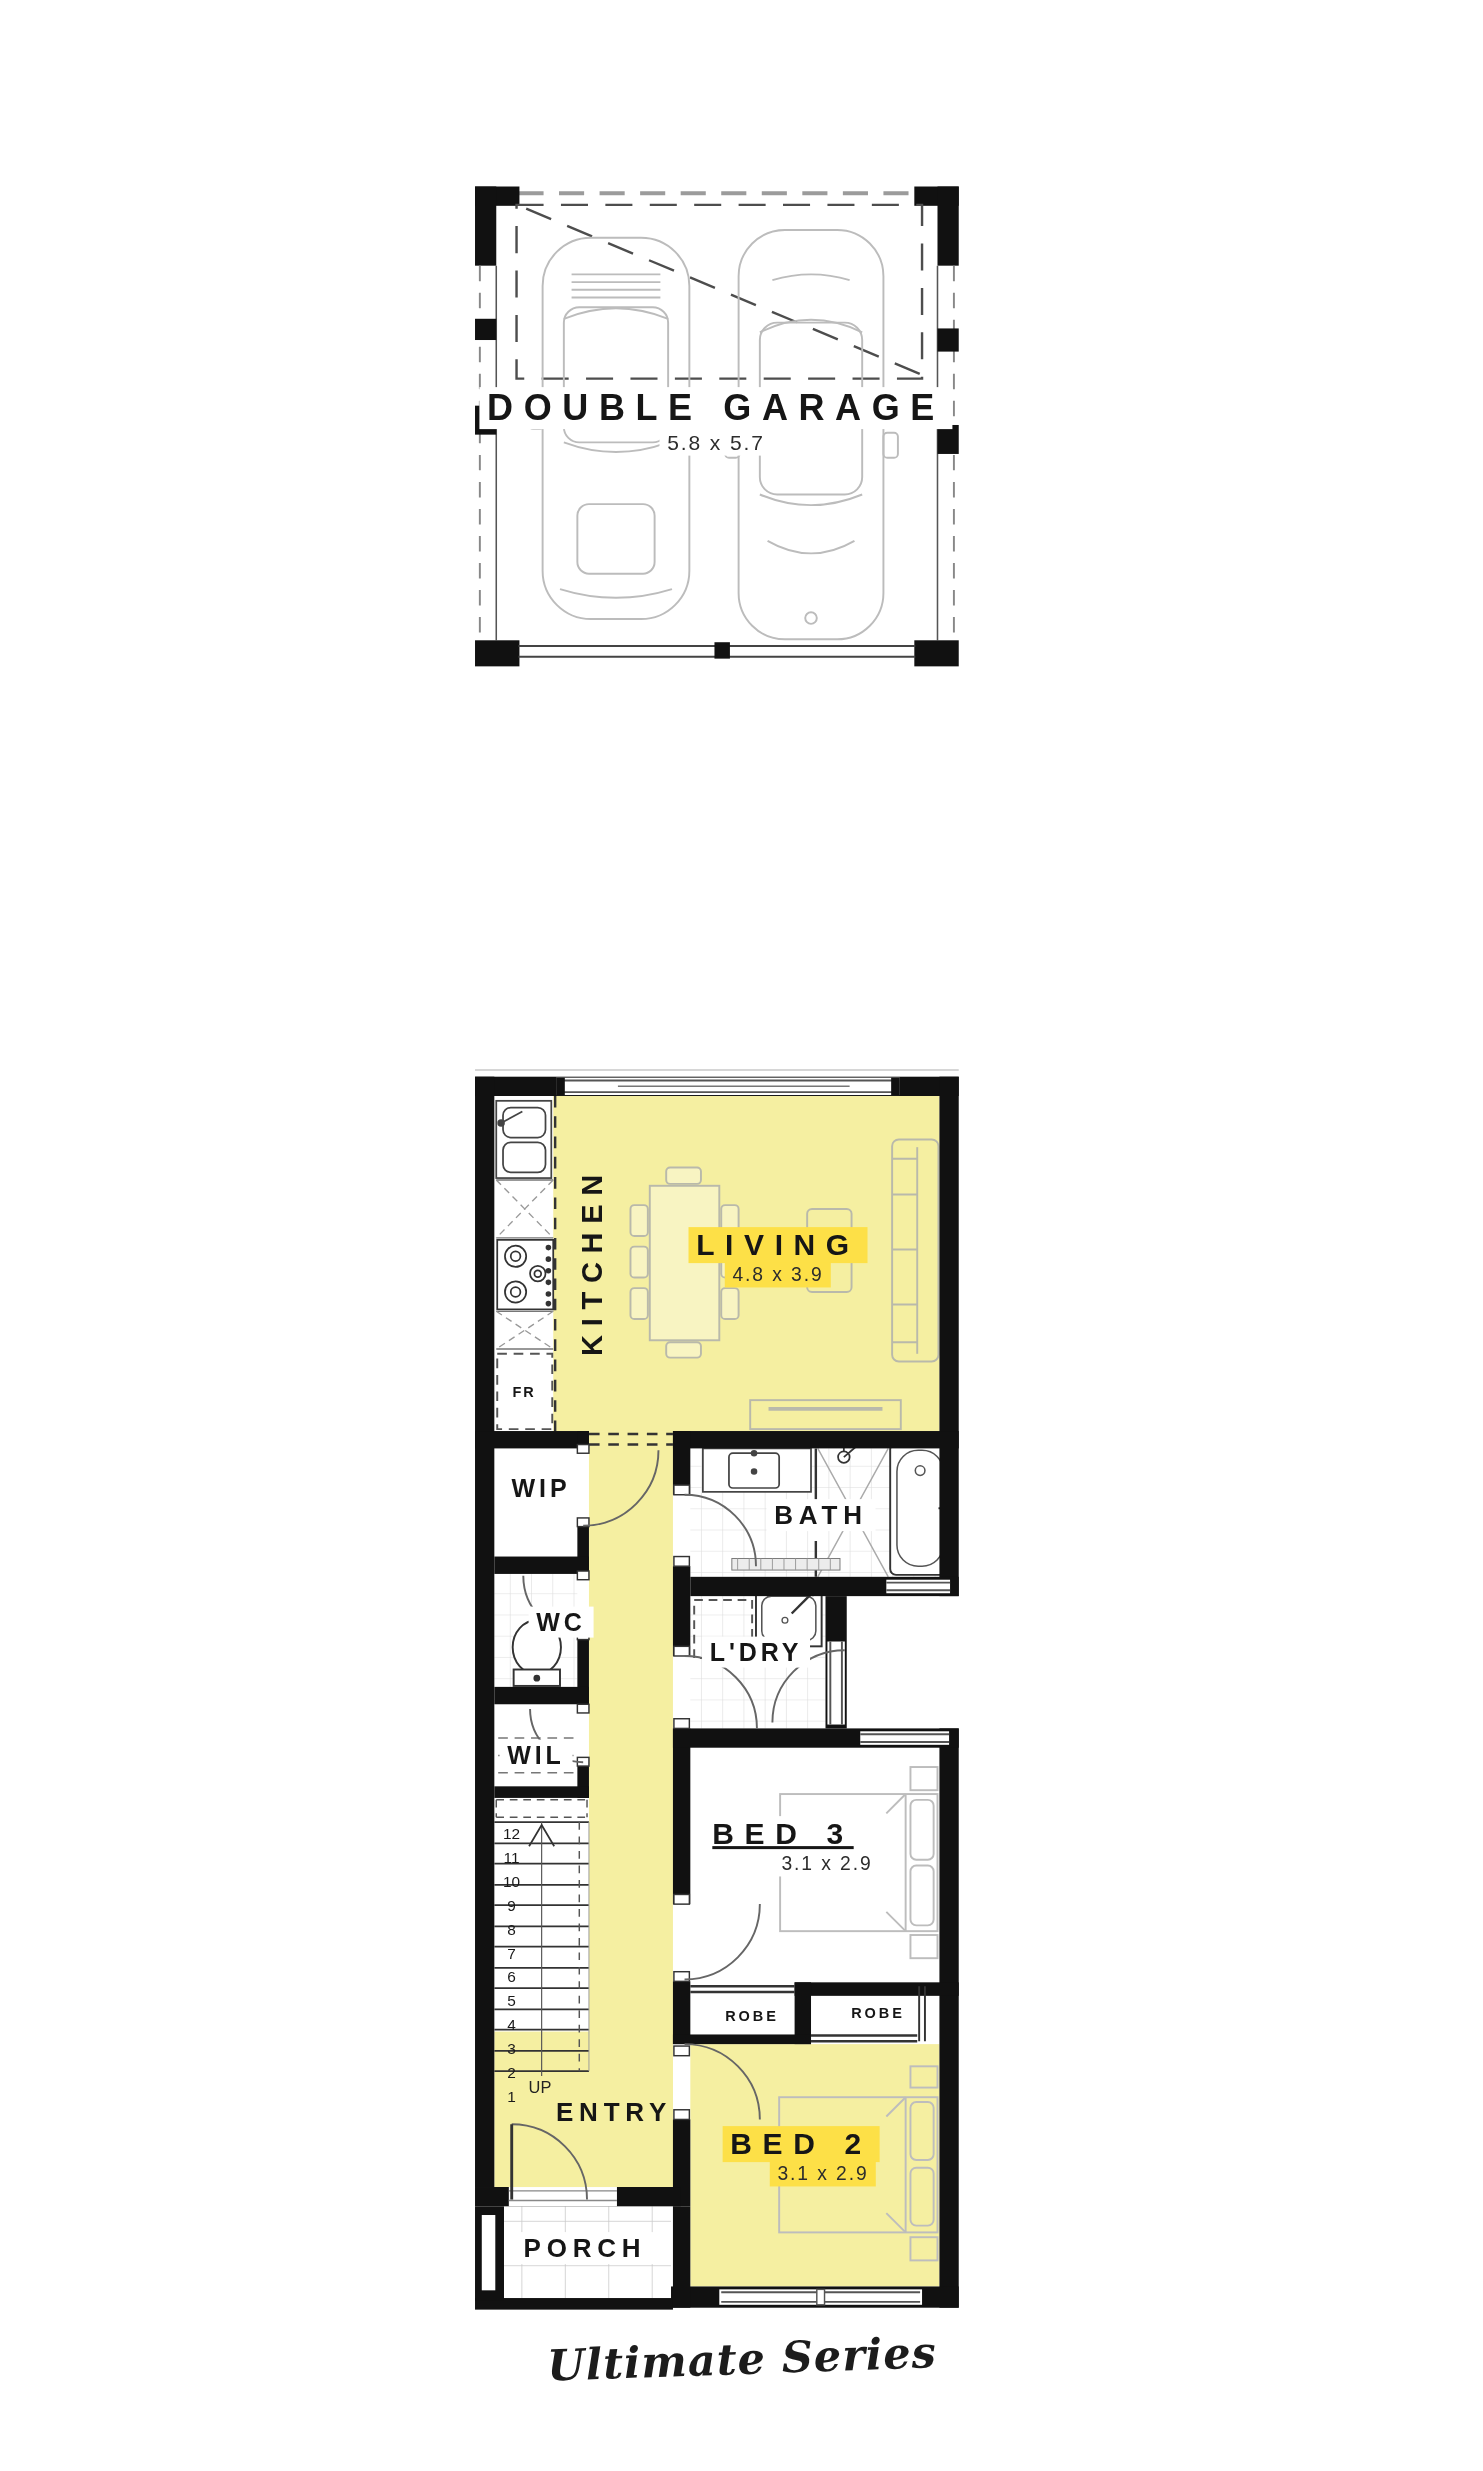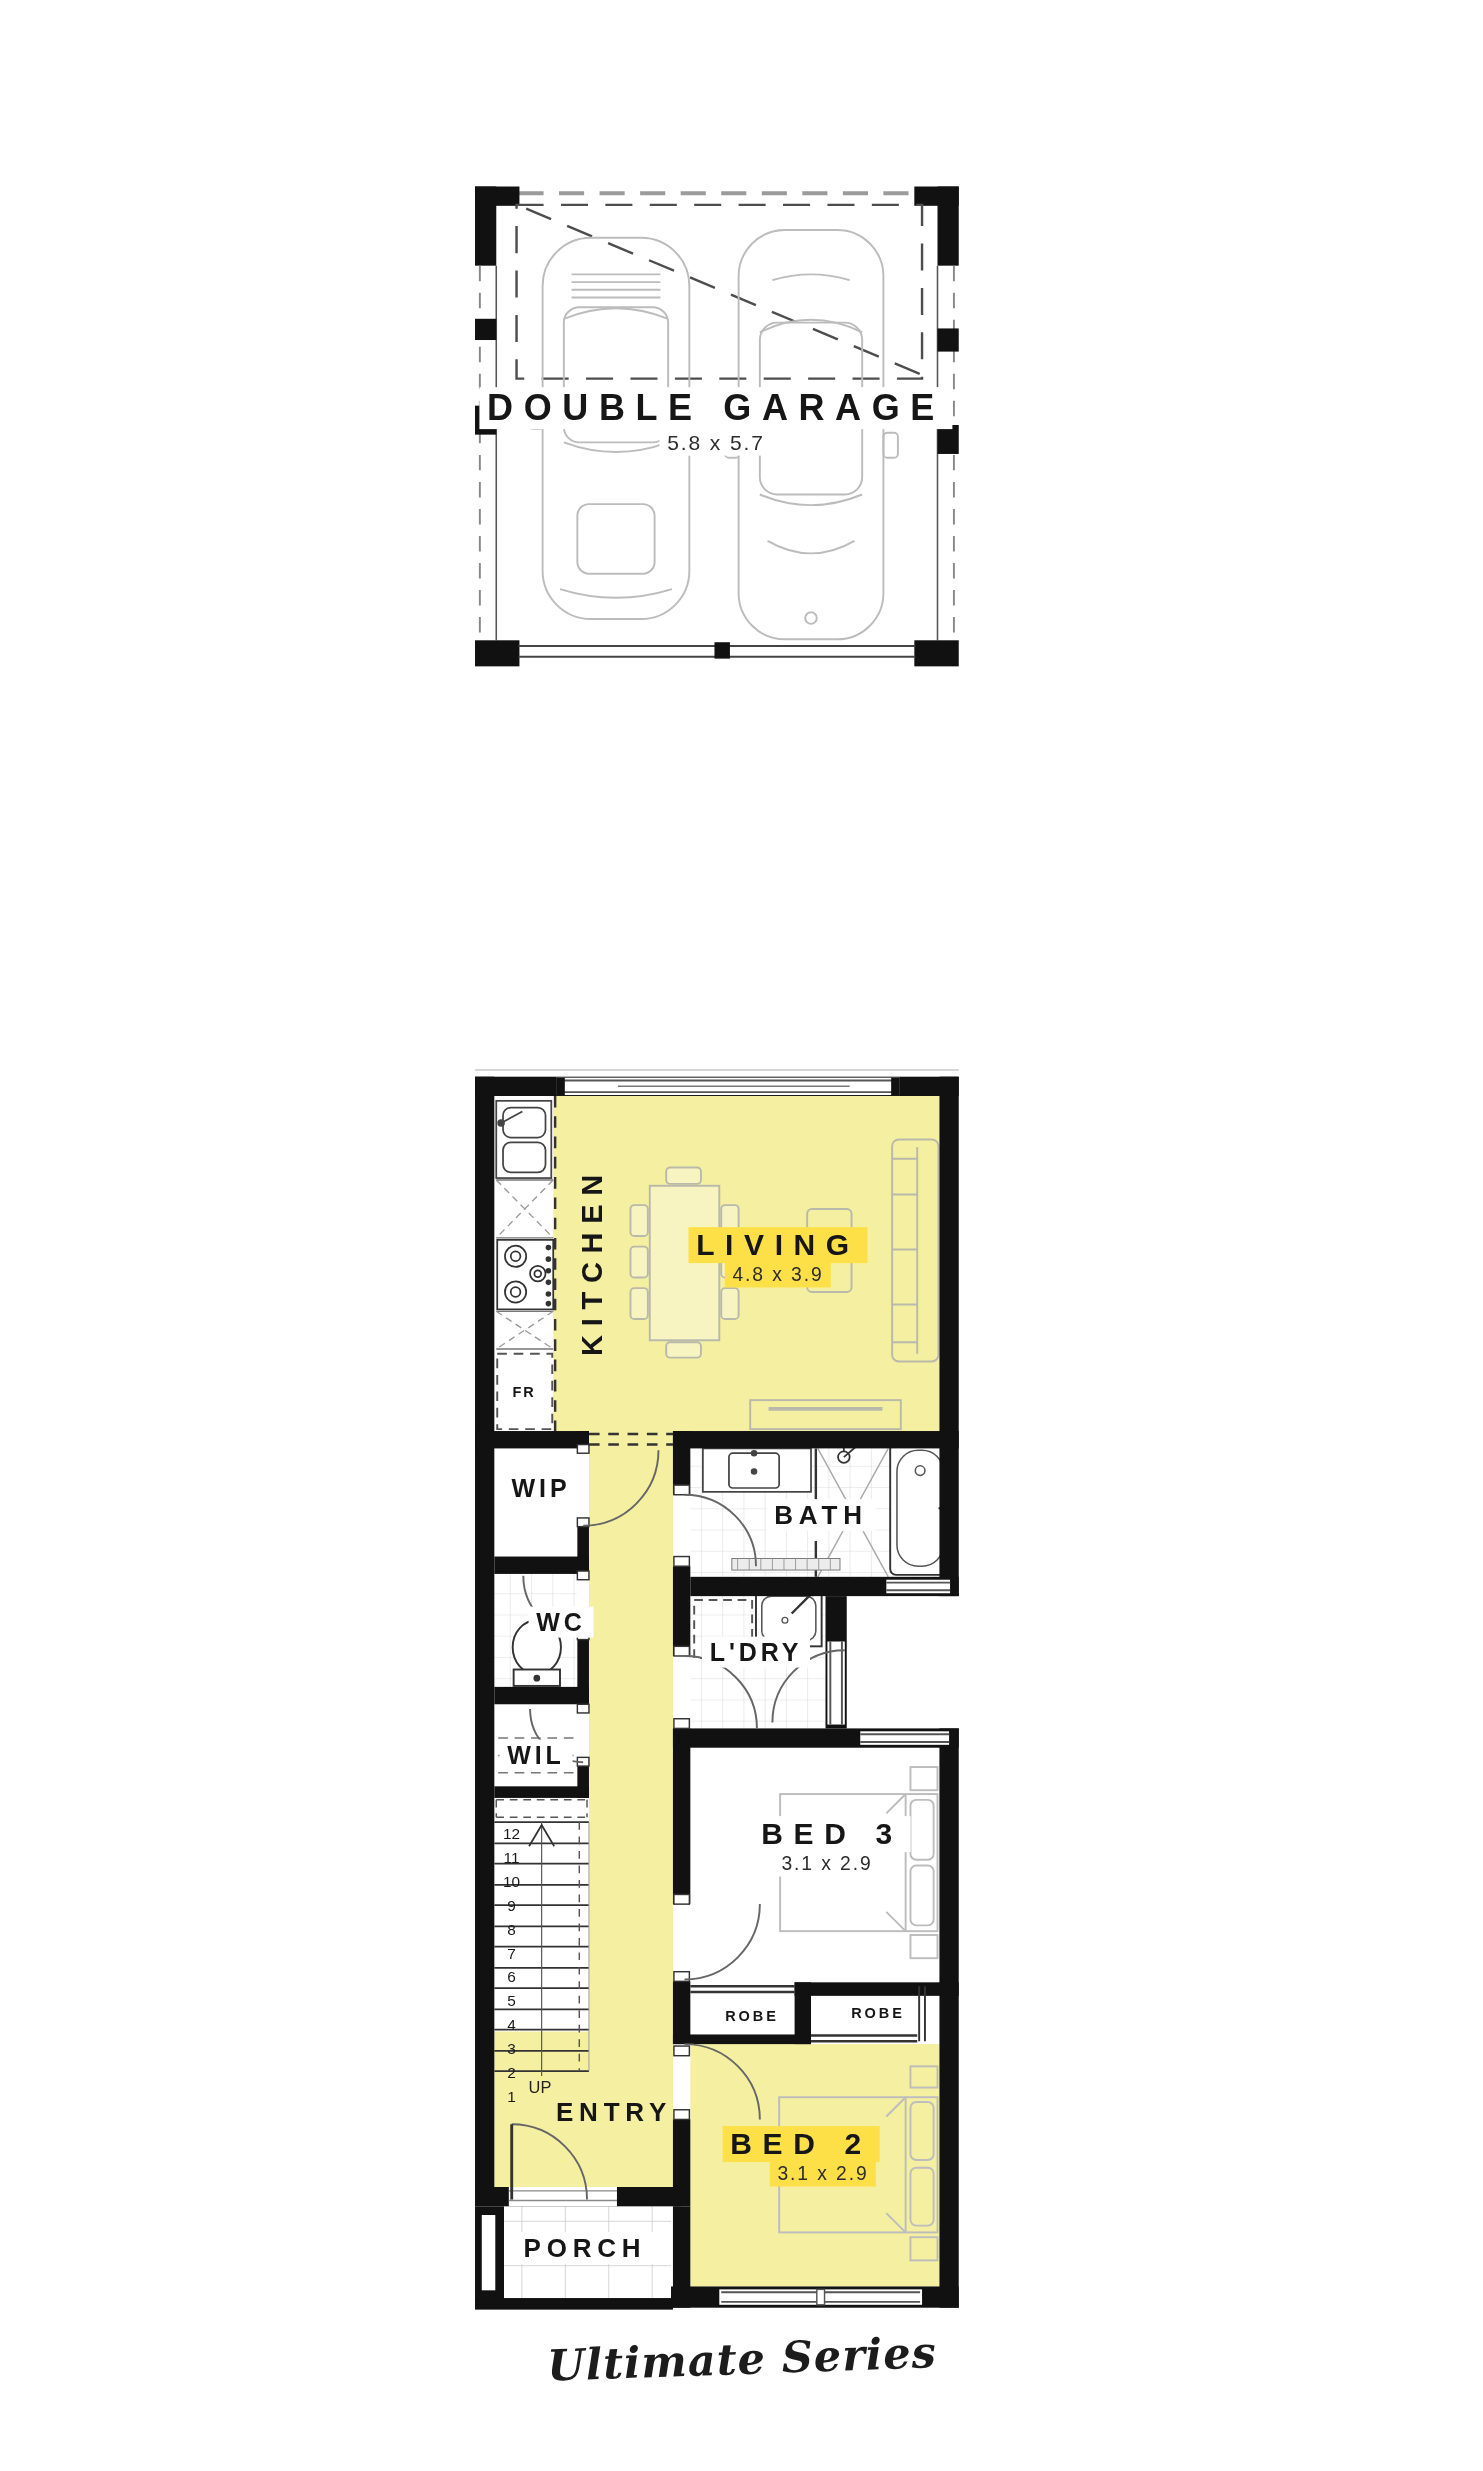--- a/index.html
+++ b/index.html
@@ -337,21 +337,21 @@
 <div class="dim dimtxt bg-y" style="left:778px;top:1275px;">4.8 x 3.9</div>
 <div class="rl fr" style="left:524px;top:1392px;">FR</div>
 
 <div class="rl small" style="left:541px;top:1488px;">WIP</div>
 <div class="rl small bg-w" style="left:537px;top:1622px;margin-left:24px;">WC</div>
 <div class="rl small bg-w" style="left:536px;top:1755px;">WIL</div>
 
 <div class="rl mid bg-w" style="left:821px;top:1515px;">BATH</div>
 <div class="rl small bg-w" style="left:756px;top:1652px;">L'DRY</div>
 
-<div class="rl big bg-w" style="left:832px;top:1834px;">BED 3</div>
+<div class="rl big bg-w" style="left:783px;top:1834px;text-decoration:underline;">BED 3</div>
 <div class="dim dimtxt bg-w" style="left:827px;top:1864px;">3.1 x 2.9</div>
 
 <div class="rl tiny" style="left:752px;top:2016px;">ROBE</div>
 <div class="rl tiny" style="left:878px;top:2013px;">ROBE</div>
 
 <div class="rl big bg-y" style="left:801px;top:2144px;">BED 2</div>
 <div class="dim dimtxt bg-y" style="left:823px;top:2174px;">3.1 x 2.9</div>
 
 <div class="rl mid" style="left:614px;top:2112px;">ENTRY</div>
 <div class="dim up" style="left:540px;top:2087px;">UP</div>

